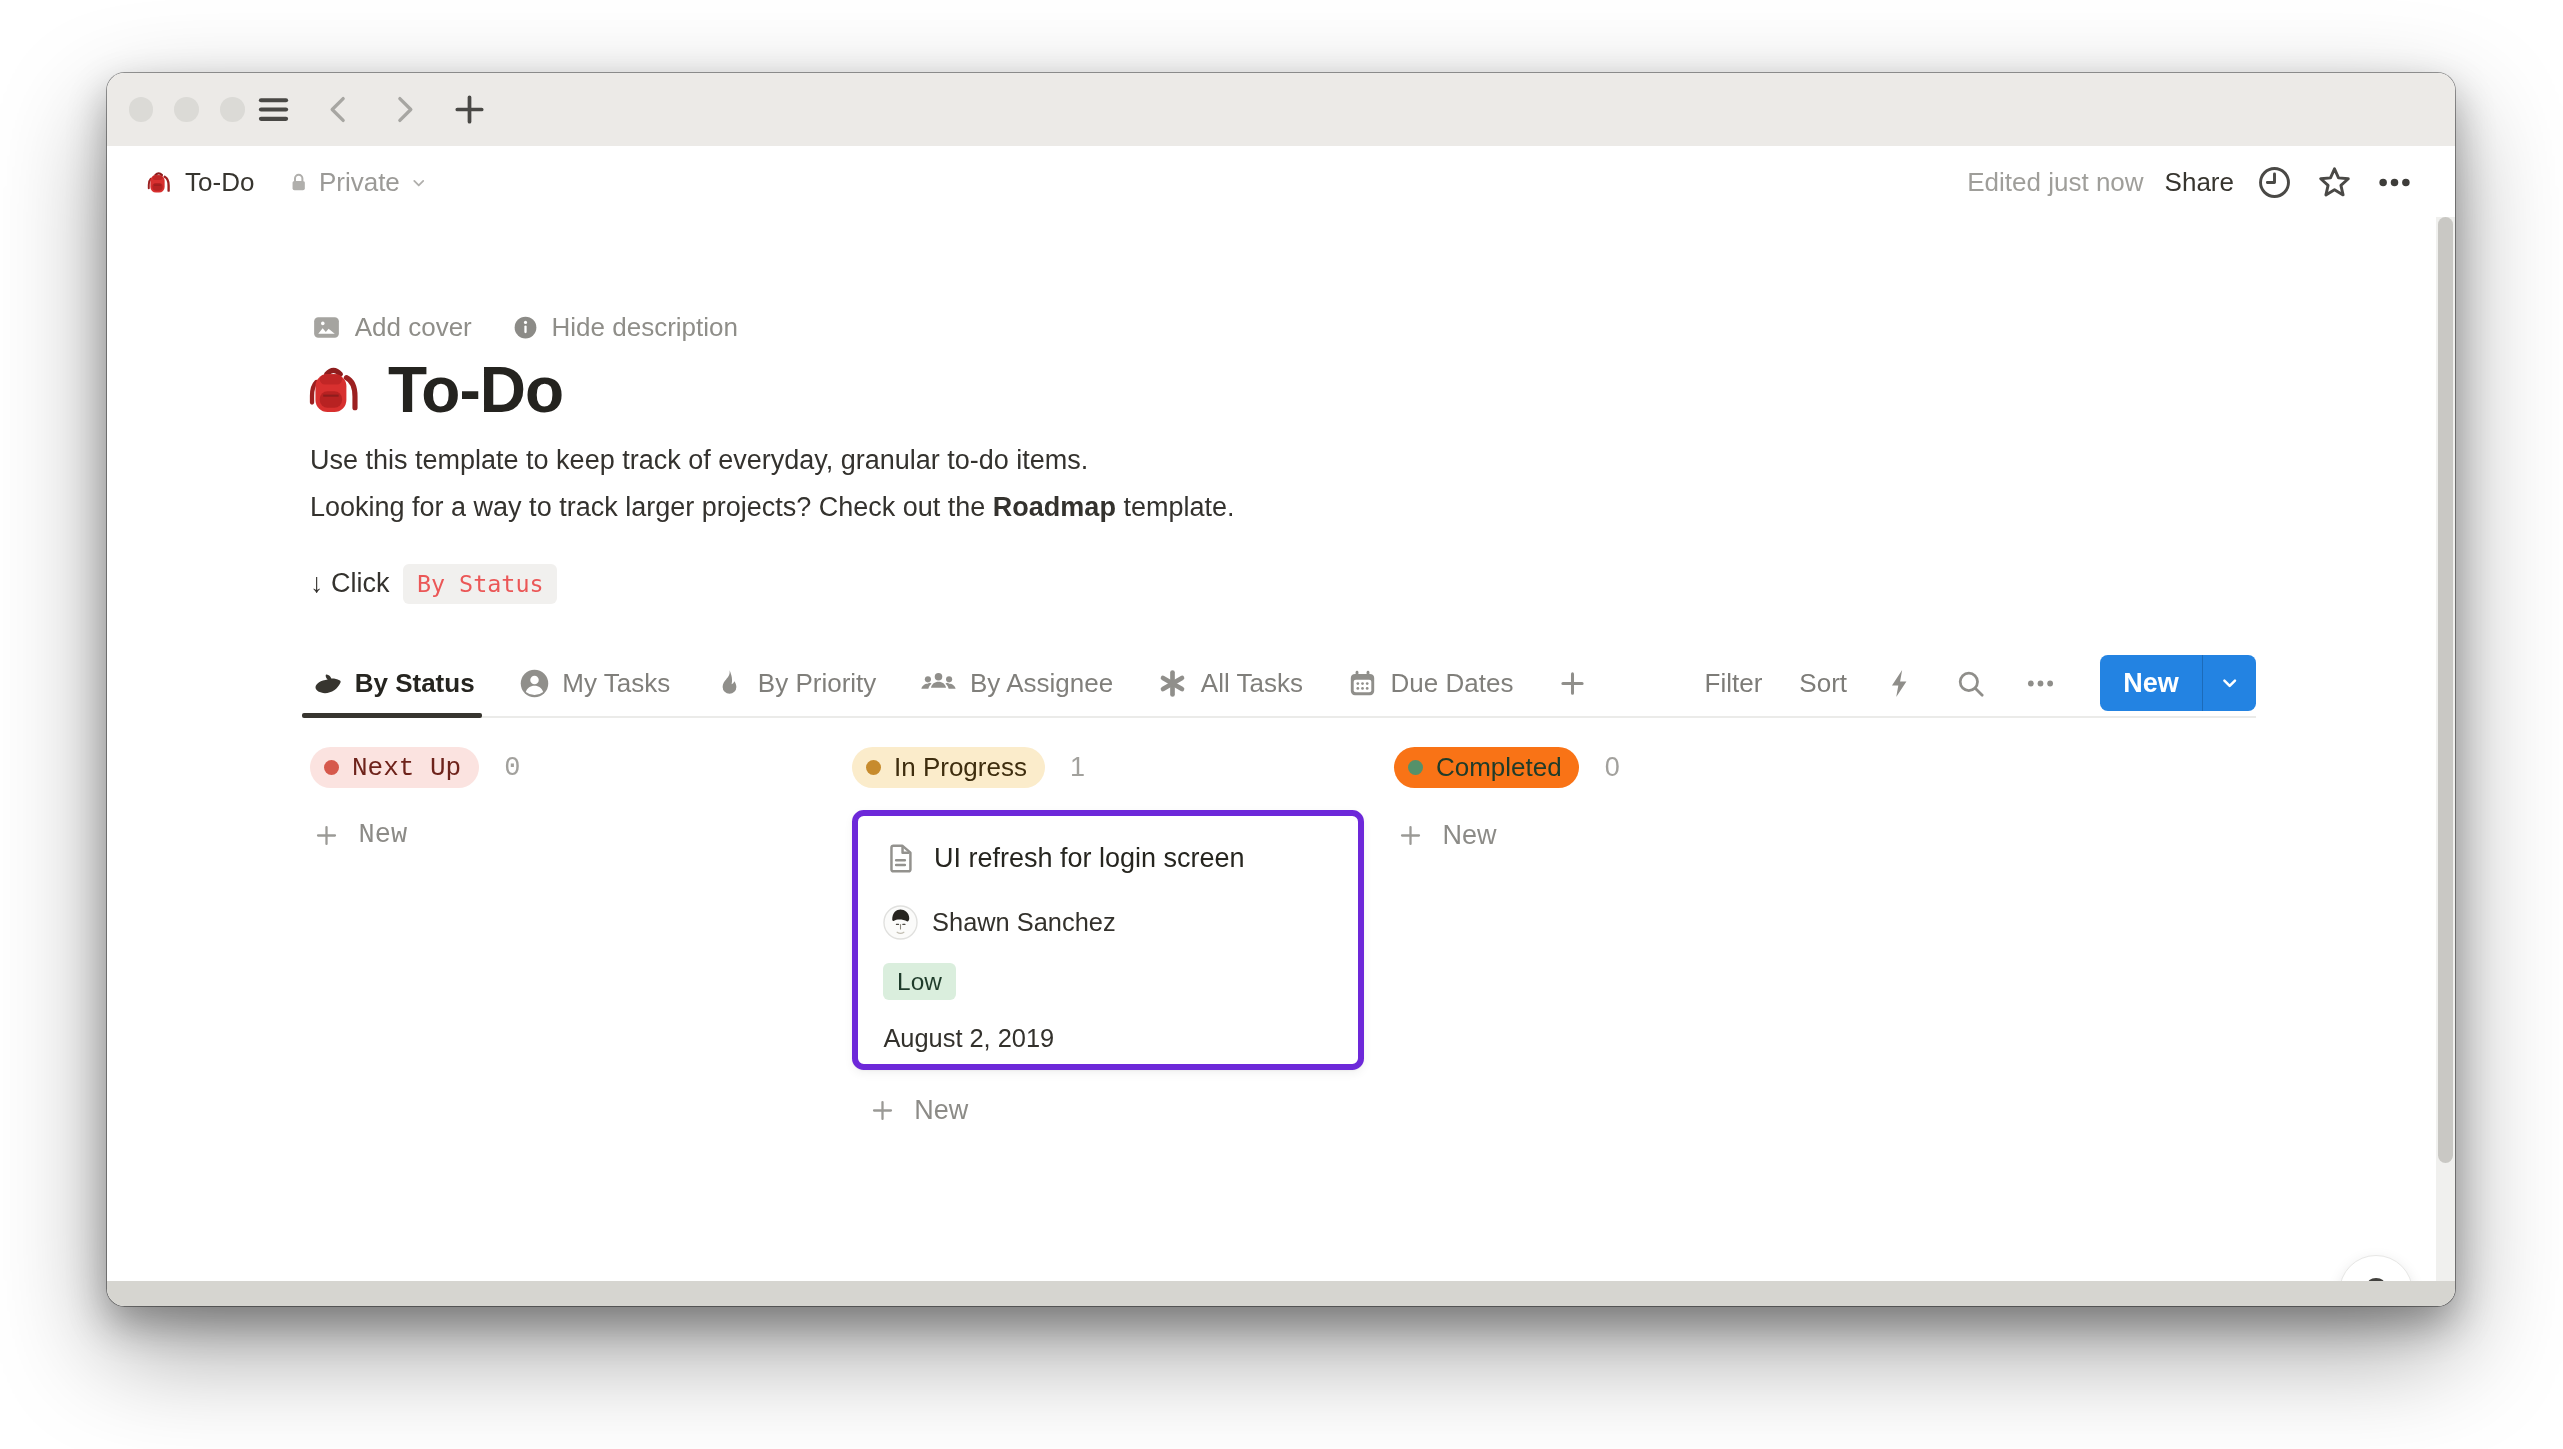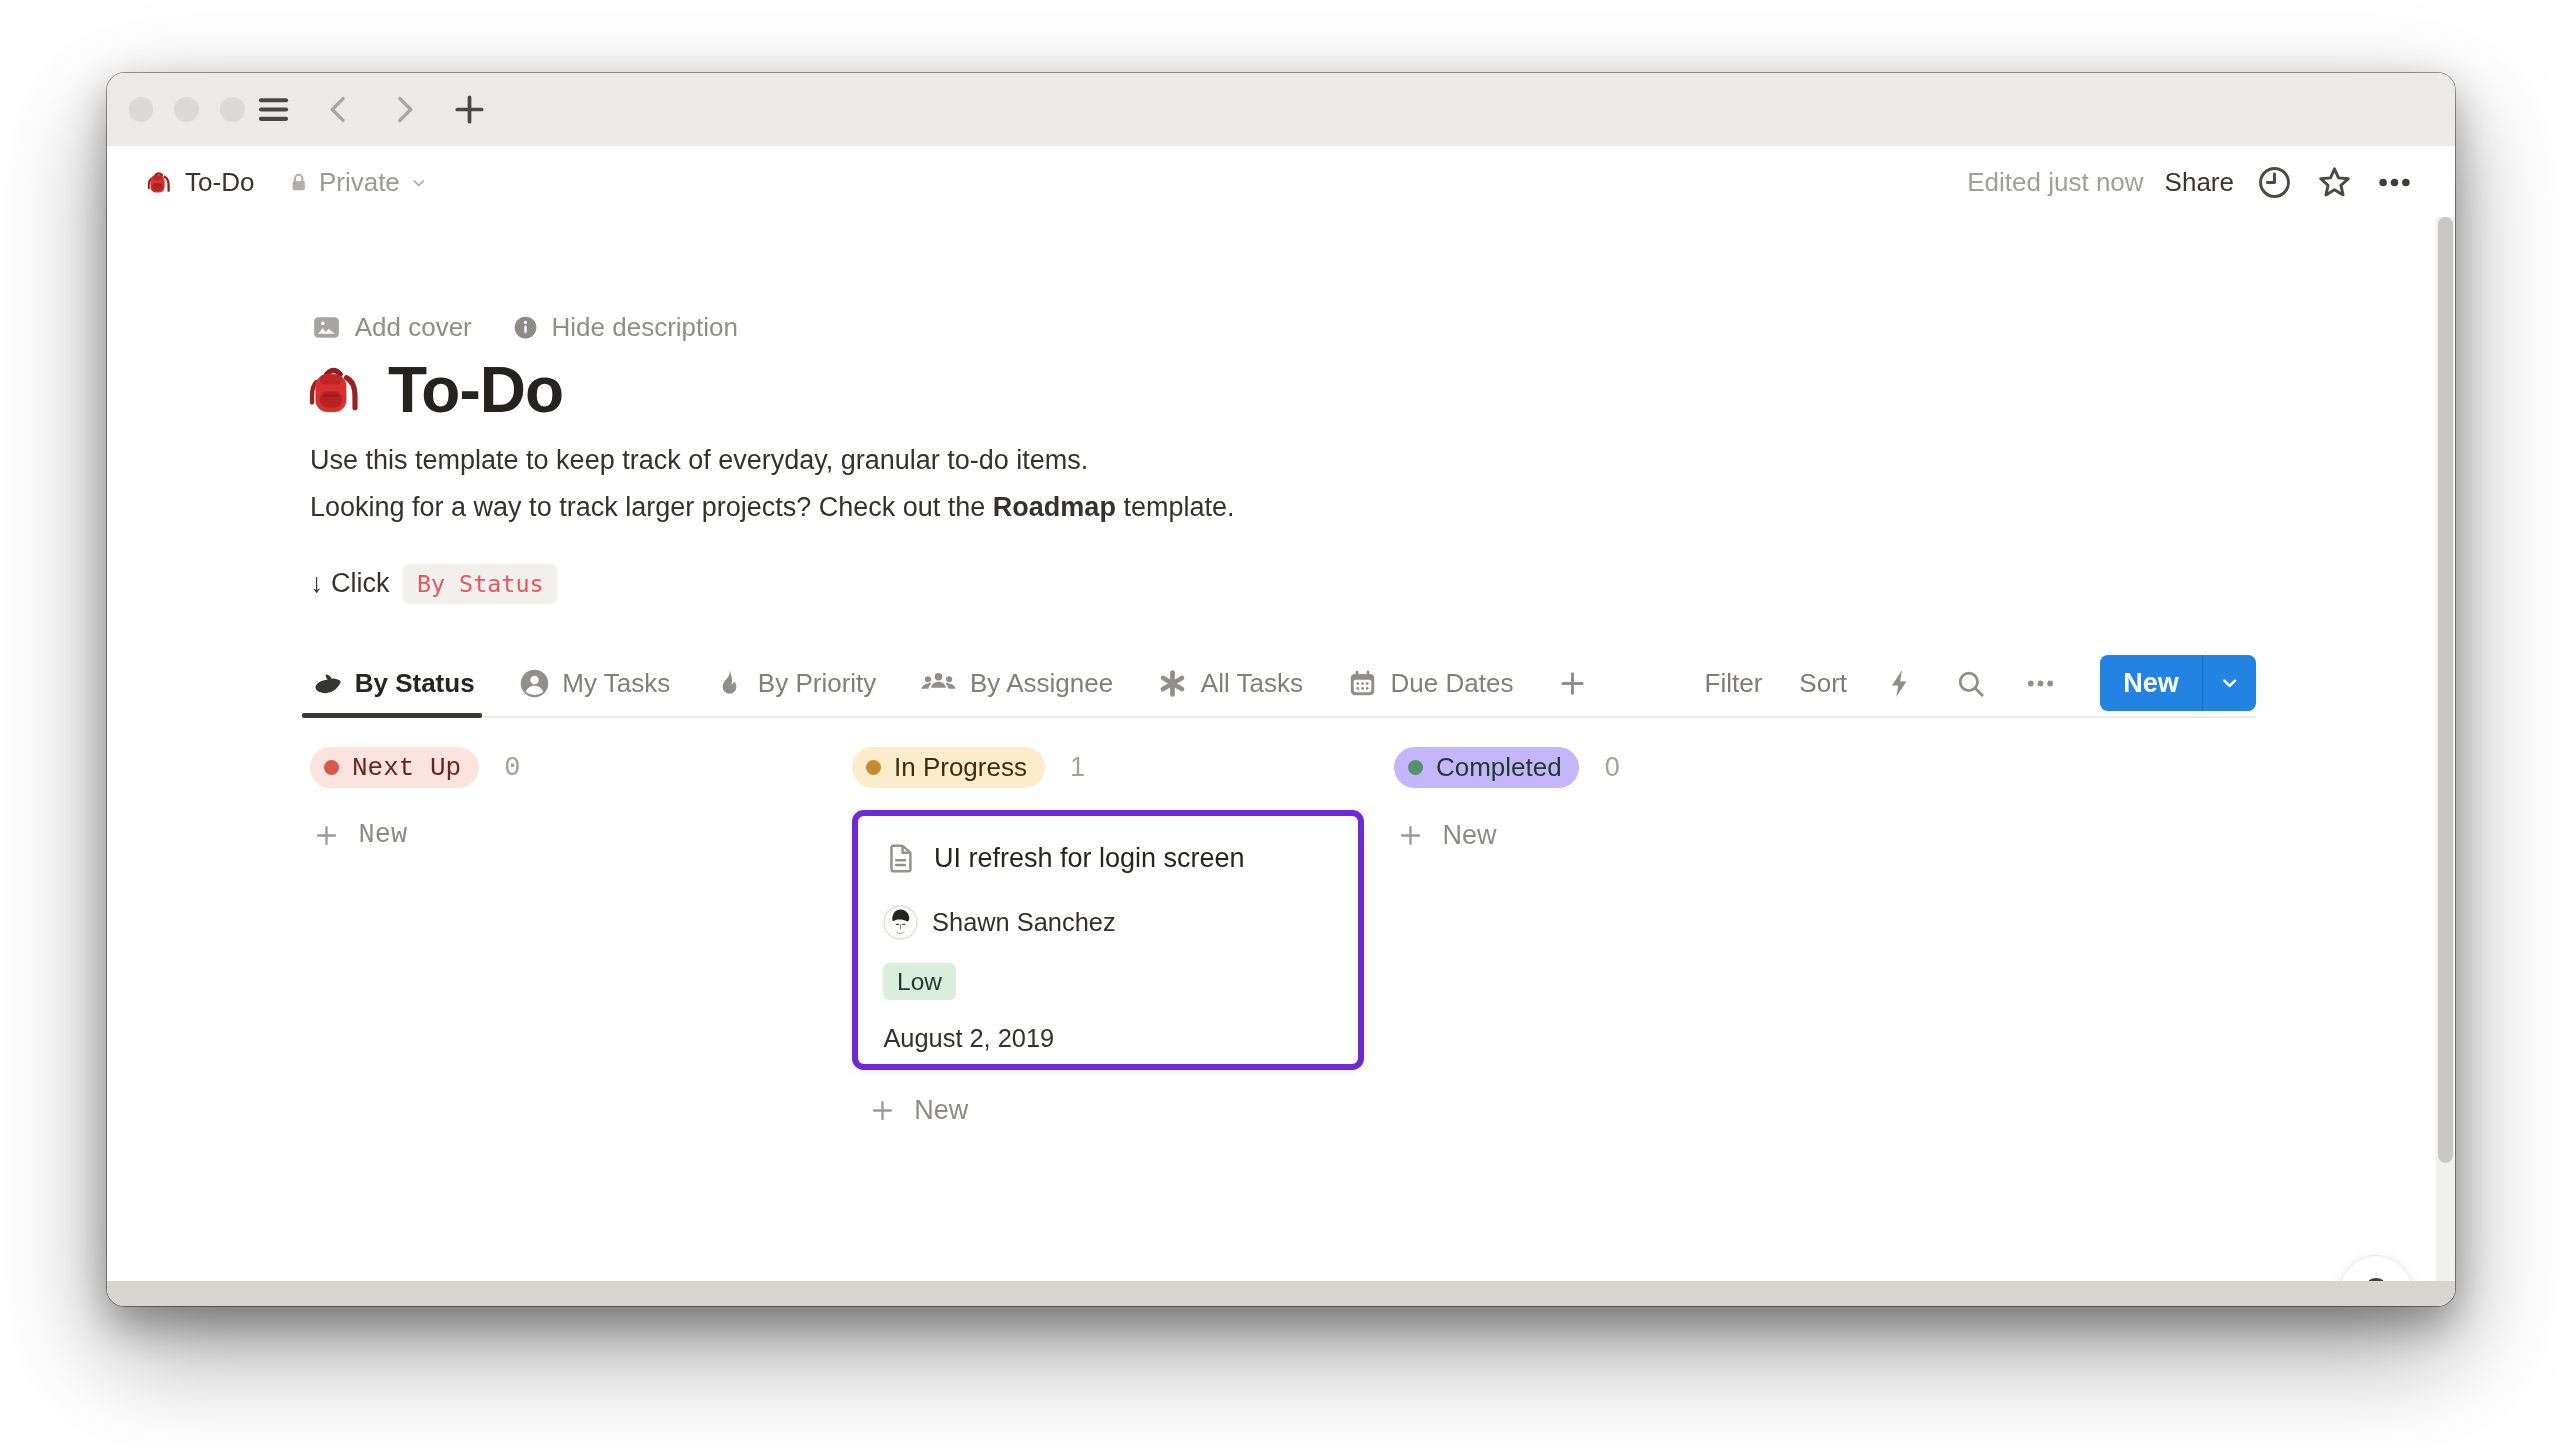--- a/index.html
+++ b/index.html
@@ -64,21 +64,21 @@
 
   
   .board { position:absolute; left:203px; top:527px; width:1946px; height:527px; }
   .bcol { position:absolute; top:0; width:512px; }
   .bcol.c0 { left:0;font-family:Liberation Mono, monospace; } .bcol.c1 { left:542px; } .bcol.c2 { left:1084px; }
   .col-head { display:flex; align-items:center; gap:25.4px; height:41px; }
   .status-pill { display:inline-flex; align-items:center; gap:12.7px; height:41px; padding:0 17.6px 0 13.7px; border-radius:20.5px; font-size:26px; font-weight:500; }
   .status-pill .dot { width:15.6px; height:15.6px; border-radius:50%; }
   .pill-nextup { background:#fbe3e0; color:#6e231b; } .pill-nextup .dot { background:#d6594c; }
   .pill-inprogress { background:#fbeccb; color:#3e2d0e; } .pill-inprogress .dot { background:#c78b2d; }
-  .pill-completed { background:#c4b5fd; color:#1e3b2a; } .pill-completed .dot { background:#55916a; }
+  .pill-completed { background:#f97316; color:#1e3b2a; } .pill-completed .dot { background:#55916a; }
   .col-count { color:#a2a19d; font-size:27px; }
   .newrow { display:flex; align-items:center; gap:17.6px; color:#8c8b87; font-size:27px; margin-top:32px; margin-left:2px; }
   .bcol.c1 .newrow { margin-top:25.4px; margin-left:15.6px; }
 
   .card { margin-top:21.5px; width:512px; height:260px; background:#fff; border:6px solid #6d28d9; border-radius:11.7px;
     box-shadow:0 3.9px 9.8px rgba(0,0,0,.05), 0 1px 2px rgba(0,0,0,.04); padding:23.4px 25.4px; }
   .card-title { display:flex; align-items:center; gap:15.6px; font-size:27px; font-weight:500; color:#26251f; margin-top:2px; }
   .card-assignee { display:flex; align-items:center; gap:13.7px; font-size:25.4px; color:#33312c; margin-top:29px;text-align:right; }
   .prio-pill { display:inline-flex; align-items:center; height:37px; padding:0 13.7px; border-radius:5.9px;
     background:#daeedd; color:#1e3b2a; font-size:24.4px; margin-top:23.4px; }

